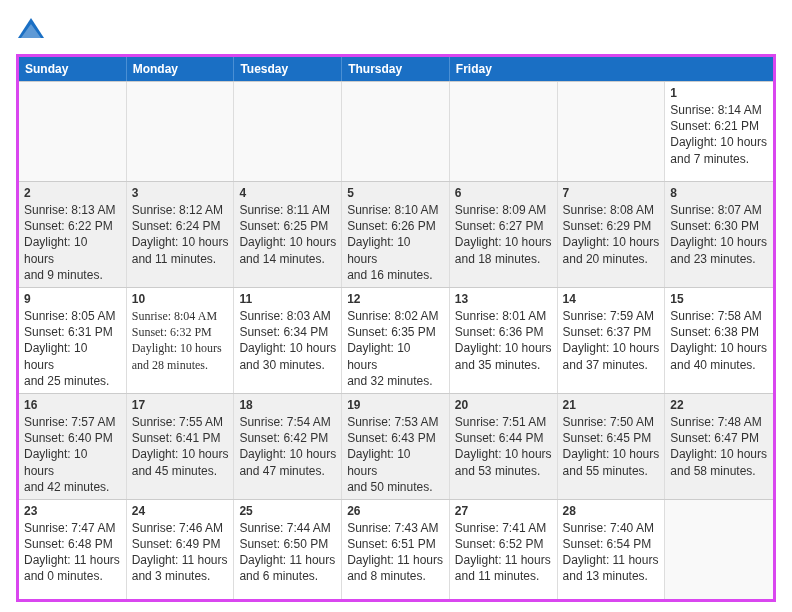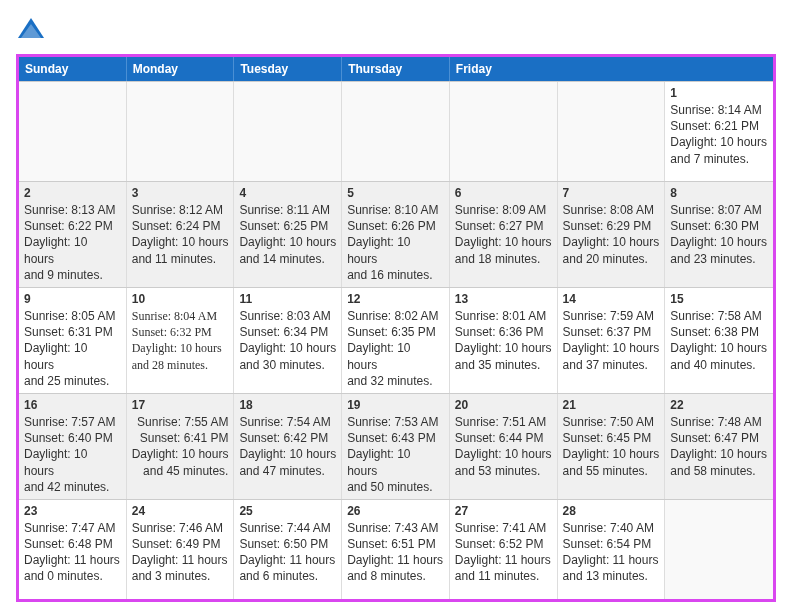--- a/index.html
+++ b/index.html
@@ -256,21 +256,21 @@
         <div class="cal-week">
           <div class="cal-cell alt-bg">
             <span class="day-num">16</span>
             <div class="day-info" style="white-space: pre-line;">Sunrise: 7:57 AM
 Sunset: 6:40 PM
 Daylight: 10 hours
 and 42 minutes.</div>
           </div>
           <div class="cal-cell alt-bg">
             <span class="day-num">17</span>
-            <div class="day-info" style="white-space: pre-line; text-align: right;">Sunrise: 7:55 AM
+            <div class="day-info" style="white-space: pre-line;">Sunrise: 7:55 AM
 Sunset: 6:41 PM
 Daylight: 10 hours
 and 45 minutes.</div>
           </div>
           <div class="cal-cell alt-bg">
             <span class="day-num">18</span>
             <div class="day-info" style="white-space: pre-line;">Sunrise: 7:54 AM
 Sunset: 6:42 PM
 Daylight: 10 hours
 and 47 minutes.</div>

